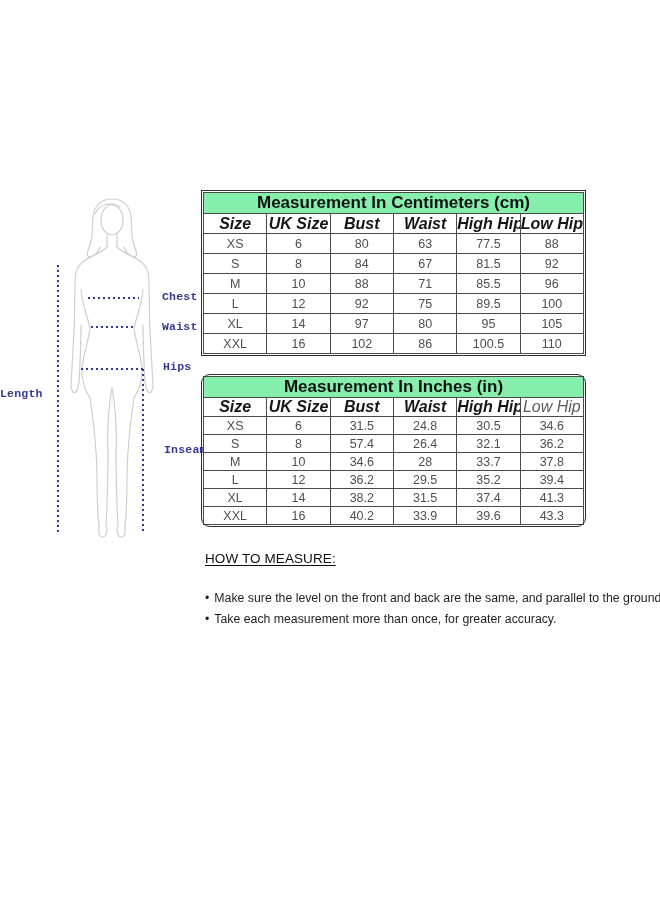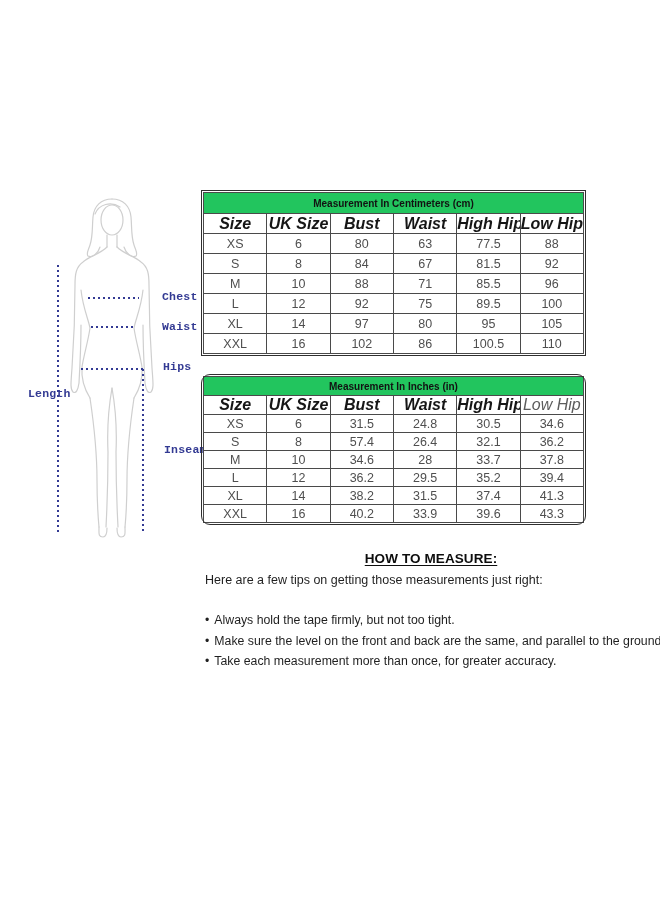--- a/index.html
+++ b/index.html
@@ -10,59 +10,59 @@
 
   
   .figure-svg { position:absolute; left:0; top:190px; }
   .sil { fill:none; stroke:var(--silhouette,#cfcfcf); stroke-width:1.2; stroke-linecap:round; }
   .mline { fill:none; stroke:var(--navy,#333a93); stroke-width:2; stroke-dasharray:2 3; }
   .fig-label {
     position:absolute; color:var(--navy,#333a93);
     font-family:Liberation Mono, monospace; font-size:11.5px; font-weight:700;
     letter-spacing:.2px; white-space:nowrap;
   }
-  .lbl-length { left:28px;  top:387px; }
+  .lbl-length { left:0;  top:387px; }
   .lbl-chest  { left:162px; top:290px; }
   .lbl-waist  { left:162px; top:320px; }
   .lbl-hips   { left:163px; top:360px; }
   .lbl-inseam { left:164px; top:443px; }
 
   
   table.size-table {
     position:absolute; left:203px; width:381px;
     border-collapse:collapse; table-layout:fixed;
     border:1px solid #2f2f2f; outline:1px solid #2f2f2f; outline-offset:1px;
     background:#fff;
   }
   .size-table th, .size-table td {
     border:1px solid #4a4a4a; text-align:center; vertical-align:middle;
     padding:0; overflow:hidden; white-space:nowrap;
   }
   .size-table .title-cell {
-    background:#22c55e; color:#121212; font-weight:bold; font-size:10px;
+    background:#86efac; color:#121212; font-weight:bold; font-size:17px;
   }
   .size-table .head-row th { color:#161616; font-weight:bold; font-size:16px; background:#fff;font-style:italic; }
   .size-table .head-row th.muted { color:#5c5c5c; font-weight:400; }
   .size-table tbody td { color:#4f4f4f; font-size:12.5px; }
 
   .t1 { top:192px; }
   .t1 .title-cell { height:20px; }
   .t1 .head-row th { height:19px; }
   .t1 tbody td { height:19px; }
 
   .t2 { top:376px;border-radius:7px; }
   .t2 .title-cell { height:18px; }
   .t2 .head-row th { height:18px; }
   .t2 tbody td { height:17px; }
 
   
   .howto { position:absolute; left:205px; top:551px; width:452px; color:#1f1f1f; }
   .howto h3 {
-    margin:0; font-size:13.5px; font-weight:bold; color:#0d0d0d;
-    text-decoration:underline; text-underline-offset:2px; letter-spacing:.1px;text-align:center;
+    margin:0; font-size:13.5px; font-weight:normal; color:#0d0d0d;
+    text-decoration:underline; text-underline-offset:2px; letter-spacing:.1px;
   }
   .howto .intro { margin-top:6px; font-size:12.5px; line-height:16px; }
   .tips { margin-top:22px; }
   .tip { font-size:12.3px; line-height:20.5px; white-space:nowrap; }
   .tip .bullet { margin-right:5px; }
 </style>
 </head>
 <body>
 
 <div class="page">
@@ -227,21 +227,19 @@
           <td>40.2</td>
           <td>33.9</td>
           <td>39.6</td>
           <td>43.3</td>
         </tr>
       </tbody>
     </table>
 
   <div class="howto">
     <h3>HOW TO MEASURE:</h3>
-    <div class="intro">Here are a few tips on getting those measurements just right:</div>
     <div class="tips">
-        <div class="tip"><span class="bullet">•</span><span>Always hold the tape firmly, but not too tight.</span></div>
         <div class="tip"><span class="bullet">•</span><span>Make sure the level on the front and back are the same, and parallel to the ground.</span></div>
         <div class="tip"><span class="bullet">•</span><span>Take each measurement more than once, for greater accuracy.</span></div>
       </div>
   </div>
 
 </div>
 
 </body></html>

